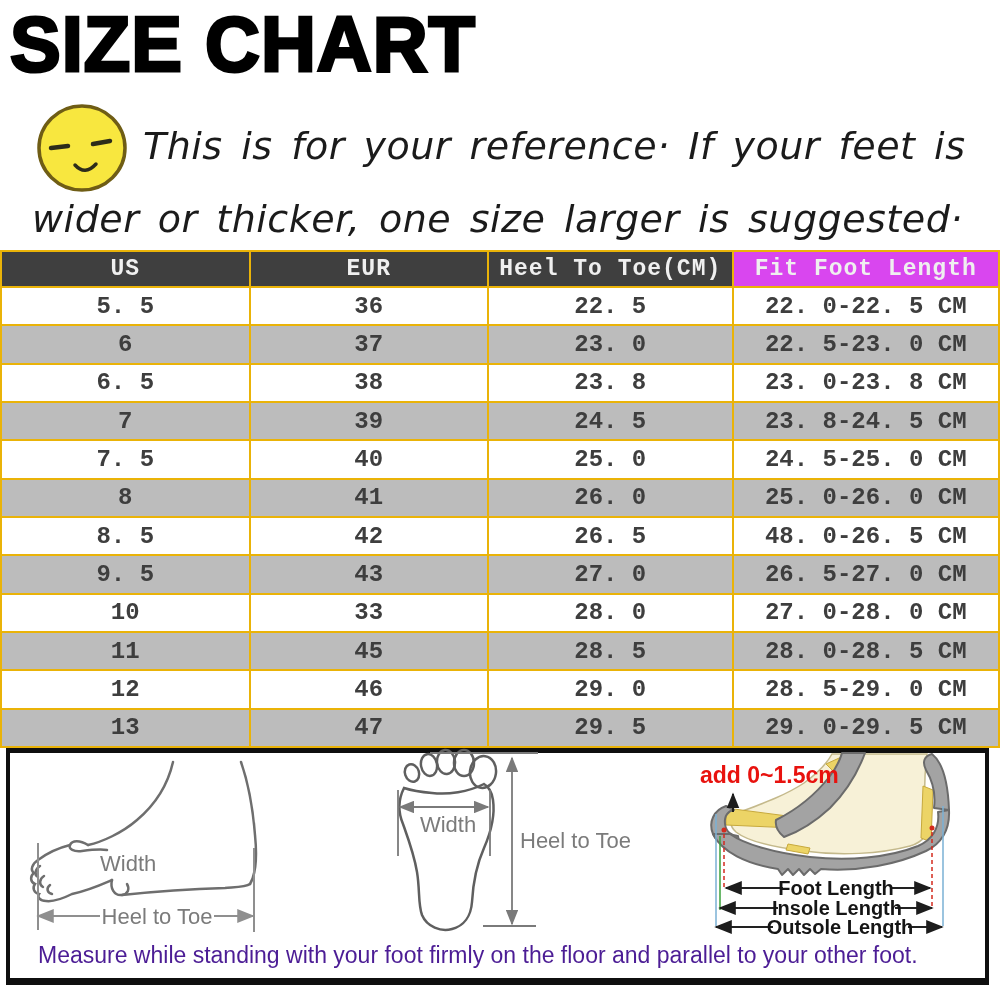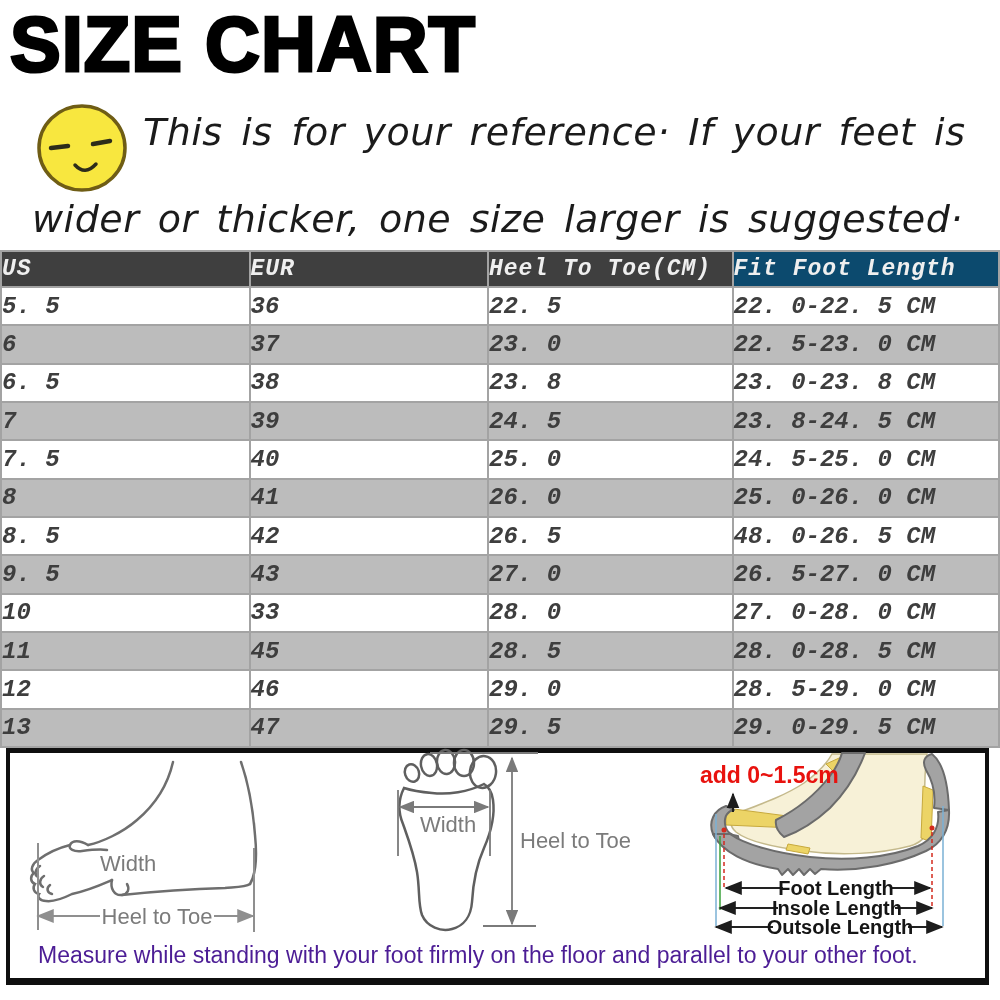--- a/index.html
+++ b/index.html
@@ -15,30 +15,30 @@
     -webkit-text-stroke:3px #000;letter-spacing:1px;transform:scaleY(1.02);transform-origin:top left;
     white-space:nowrap;
   }
   
   .smiley{position:absolute;left:36px;top:103px;width:94px;height:92px;}
   
   .note-line{
     position:absolute;color:#1b1b1b;font-family:"DejaVu Sans",sans-serif;
     font-style:italic;font-size:38px;white-space:nowrap;letter-spacing:0.5px;word-spacing:6px;
   }
-  .note-line.l1{left:143px;top:110px;}
+  .note-line.l1{left:143px;top:124px;}
   .note-line.l2{left:32px;top:197px;}
   
   .size-table{
     position:absolute;left:0px;top:250px;width:1000px;height:498px;
     border-collapse:collapse;table-layout:fixed;
     font-family:"Liberation Mono","DejaVu Sans Mono",monospace;font-weight:bold;
   }
   .size-table th,.size-table td{
-    border:2px solid #a3a3a3;text-align:left;vertical-align:middle;padding:0;font-style:italic;
+    border:2px solid #eab308;text-align:center;vertical-align:middle;padding:0;
   }
   .size-table thead th{
     height:34px;font-size:23px;letter-spacing:1px;
   }
   .size-table tbody td{font-size:24px;color:#3e3e3e;}
   
   .frame{
     position:absolute;left:6px;top:748px;width:983px;height:237px;
     border-style:solid;border-color:#0f0f0f;border-width:5px 4px 7px 4px;
     box-sizing:border-box;background:#ffffff;
@@ -77,21 +77,21 @@
       <col style="width:24.9%">
         <col style="width:23.9%">
         <col style="width:24.5%">
         <col style="width:26.7%">
     </colgroup>
     <thead>
       <tr>
           <th style="background: rgb(63, 63, 63); color: rgb(239, 239, 239);">US</th>
           <th style="background: rgb(63, 63, 63); color: rgb(239, 239, 239);">EUR</th>
           <th style="background: rgb(63, 63, 63); color: rgb(239, 239, 239);">Heel To Toe(CM)</th>
-          <th style="background: #0c4a6e; color: rgb(239, 239, 239); margin-left: 20px;">Fit Foot Length</th>
+          <th style="background: #d946ef; color: rgb(239, 239, 239); margin-left: 20px;">Fit Foot Length</th>
         </tr>
     </thead>
     <tbody>
         <tr>
           <td>5. 5</td>
           <td>36</td>
           <td>22. 5</td>
           <td>22. 0-22. 5 CM</td>
         </tr>
         <tr style="background: rgb(188, 188, 188);">

